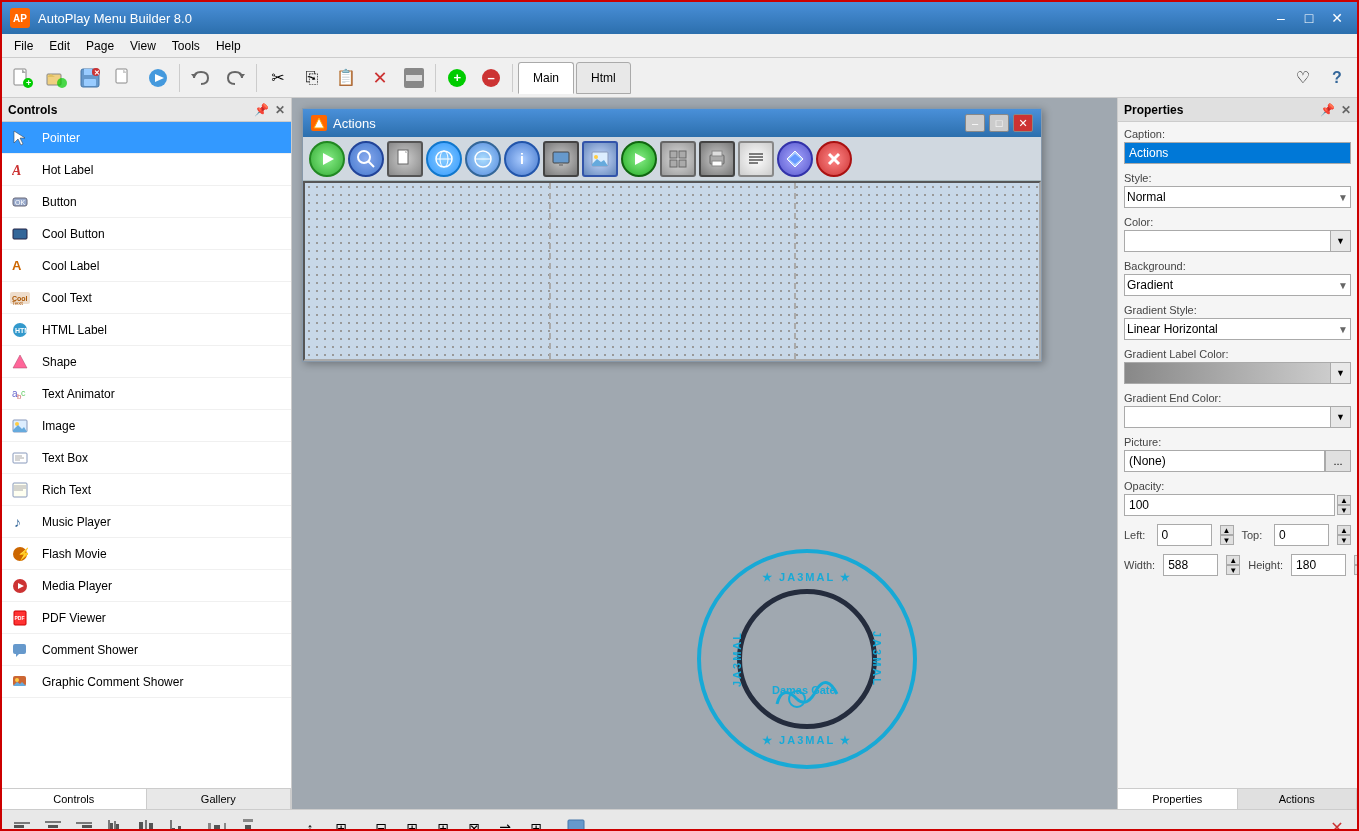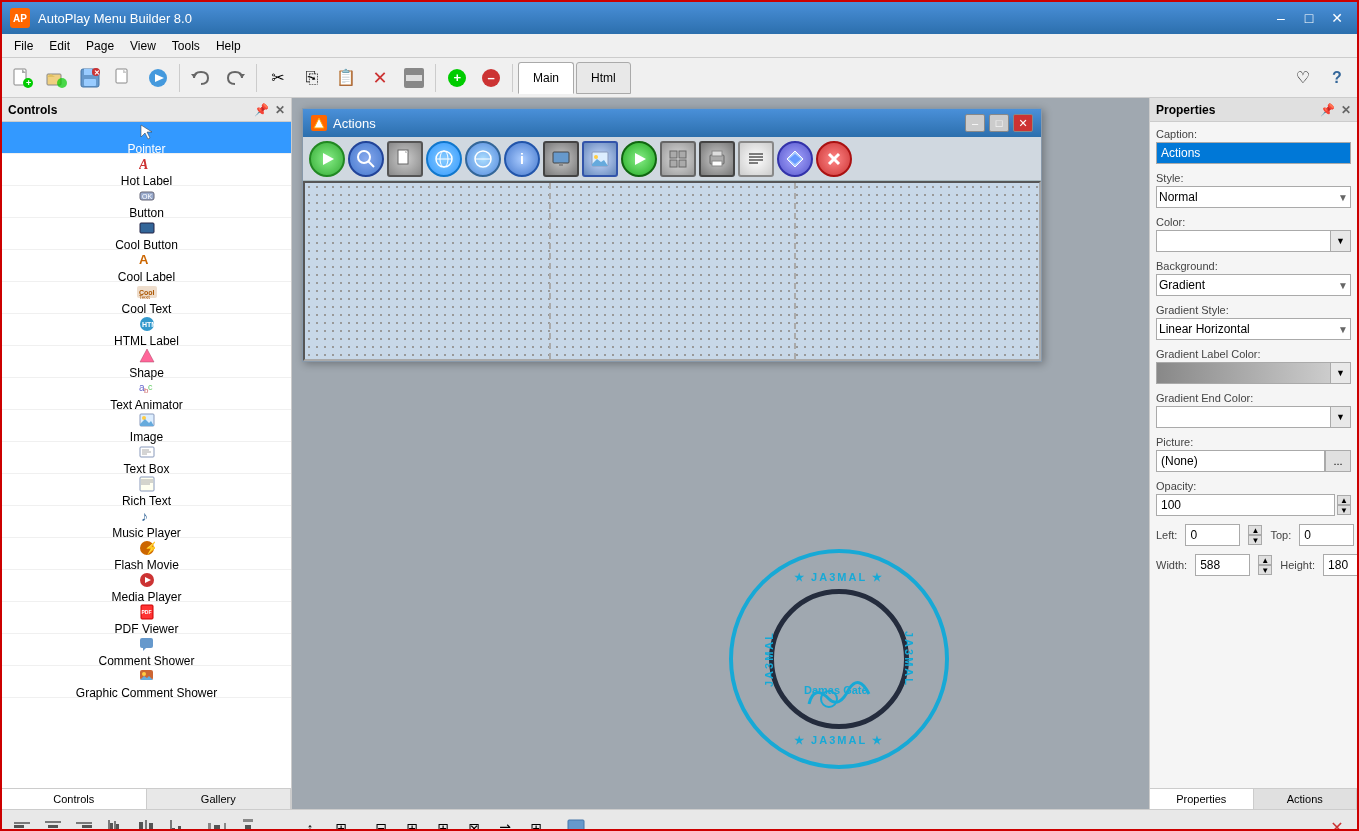--- a/index.html
+++ b/index.html
@@ -26,21 +26,21 @@
 
     
     .main-layout { display: flex; height: calc(831px - 32px - 24px - 40px - 24px); }
 
     
     .controls-panel { width: 290px; background: white; border-right: 1px solid #ccc; display: flex; flex-direction: column; }
     .panel-header { background: #e8e8e8; height: 24px; display: flex; align-items: center; padding: 0 6px; border-bottom: 1px solid #ccc; font-weight: bold; font-size: 12px; }
     .panel-header-title { flex: 1; }
     .panel-header-icons { display: flex; gap: 6px; color: #666; font-size: 12px; }
     .controls-list { flex: 1; overflow-y: auto; }
-    .control-item { height: 32px; display: flex; align-items: center; padding: 0 8px; cursor: pointer; gap: 0; border-bottom: 1px solid #f0f0f0; flex-direction: column; }
+    .control-item { height: 32px; display: flex; align-items: center; padding: 0 8px; cursor: pointer; gap: 12px; border-bottom: 1px solid #f0f0f0; }
     .control-item.selected { background: #3399ff; color: white; }
     .control-icon { width: 20px; height: 20px; display: flex; align-items: center; justify-content: center; font-size: 14px; flex-shrink: 0; }
     .panel-tabs { display: flex; border-top: 1px solid #ccc; }
     .panel-tab { flex: 1; padding: 4px; text-align: center; cursor: pointer; background: #e8e8e8; border-right: 1px solid #ccc; font-size: 11px; }
     .panel-tab.active { background: white; }
 
     
     .canvas-area { flex: 1; background: #a0a8b0; padding: 10px; overflow: auto; position: relative; }
     .canvas-window { background: #d4e4f0; border: 1px solid #8899aa; box-shadow: 2px 2px 8px rgba(0,0,0,0.3); width: 740px; }
     .canvas-titlebar { background: linear-gradient(to bottom, #4a90d9, #2c6fad); height: 28px; display: flex; align-items: center; padding: 0 8px; color: white; font-size: 13px; }
@@ -55,21 +55,21 @@
     .canvas-dotted { width: 100%; height: 100%; background-image: radial-gradient(circle, #999 1px, transparent 1px); background-size: 8px 8px; }
     .canvas-divider-v { position: absolute; top: 0; left: 33.3%; height: 100%; border-left: 2px dashed #aaa; }
     .canvas-divider-v2 { position: absolute; top: 0; left: 66.6%; height: 100%; border-left: 2px dashed #aaa; }
 
     
     .bottom-toolbar { background: #e8e8e8; height: 36px; display: flex; align-items: center; padding: 0 6px; gap: 3px; border-top: 1px solid #ccc; }
     .bottom-tb-btn { width: 28px; height: 26px; background: transparent; border: 1px solid transparent; cursor: pointer; display: flex; align-items: center; justify-content: center; font-size: 14px; }
     .bottom-spacer { flex: 1; }
 
     
-    .properties-panel { width: 208px; background: #f5f5f5; border-left: 1px solid #ccc; display: flex; flex-direction: column; overflow: hidden; }
+    .properties-panel { width: 240px; background: #f5f5f5; border-left: 1px solid #ccc; display: flex; flex-direction: column; overflow: hidden; }
     .prop-header { background: #e0e0e0; height: 24px; display: flex; align-items: center; padding: 0 6px; border-bottom: 1px solid #ccc; font-weight: bold; font-size: 12px; }
     .prop-header-title { flex: 1; }
     .prop-header-icons { display: flex; gap: 6px; color: #666; font-size: 12px; cursor: pointer; }
     .prop-body { flex: 1; overflow-y: auto; padding: 6px; }
     .prop-row { margin-bottom: 8px; }
     .prop-label { font-size: 11px; color: #444; margin-bottom: 2px; }
     .prop-input { width: 100%; height: 22px; border: 1px solid #aaa; padding: 2px 4px; font-size: 12px; background: white; }
     .prop-input.highlighted { background: #0078d7; color: white; }
     .prop-select { width: 100%; height: 22px; border: 1px solid #aaa; padding: 0 2px; font-size: 12px; background: white; display: flex; align-items: center; justify-content: space-between; cursor: pointer; }
     .prop-select-arrow { color: #666; font-size: 10px; }

